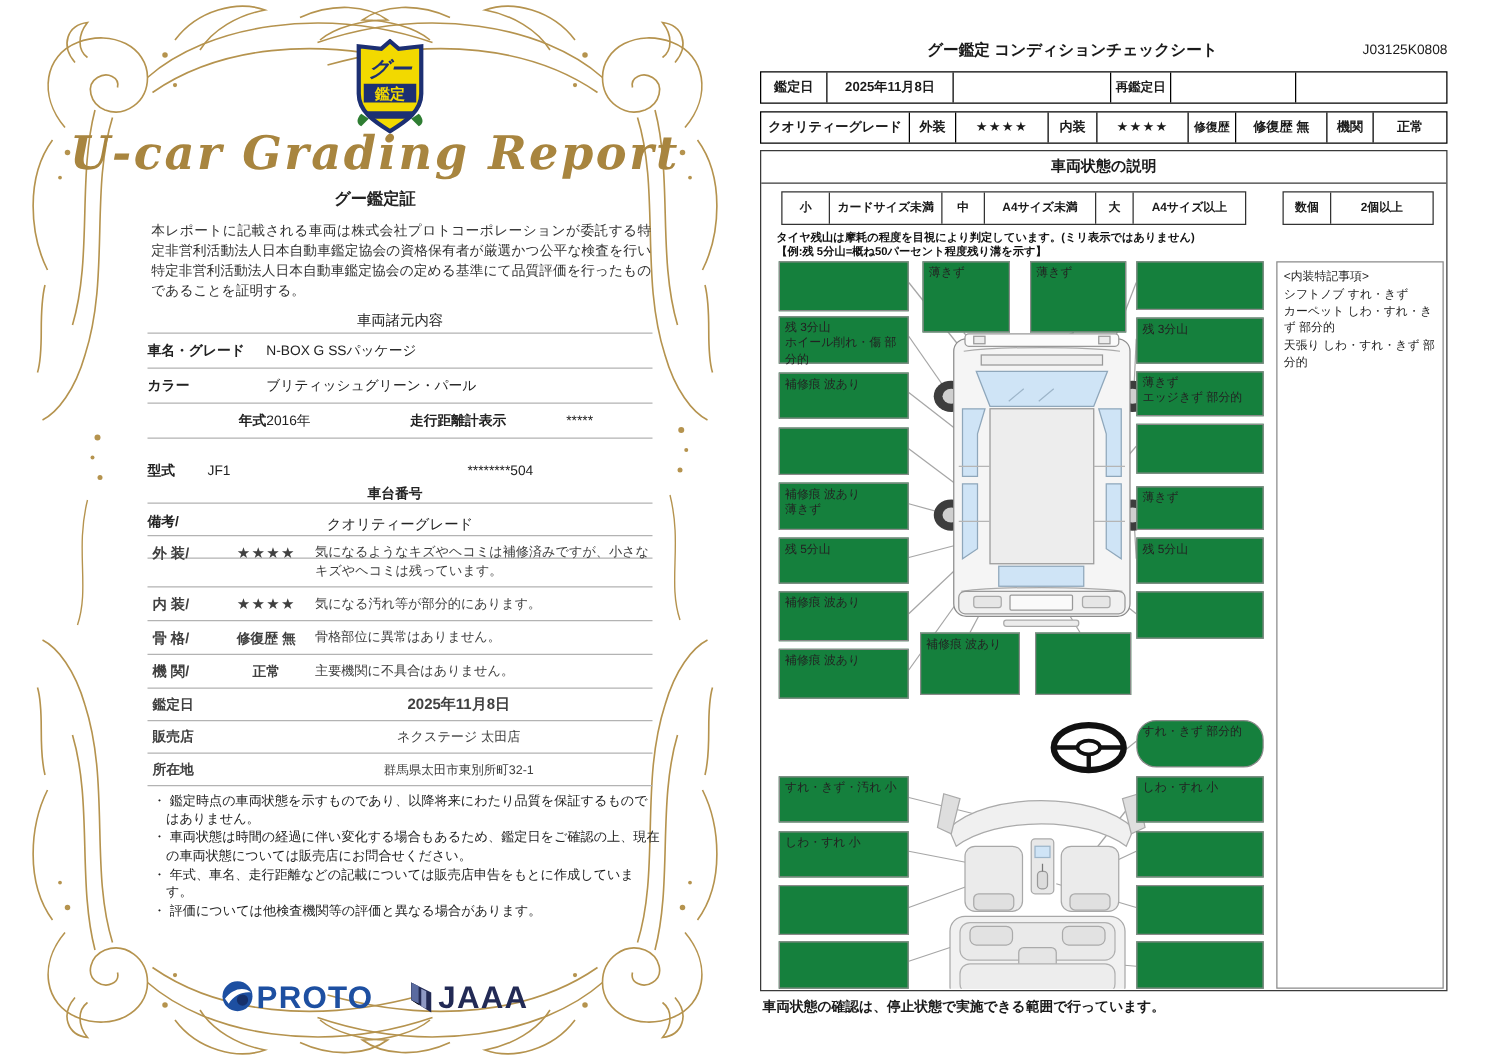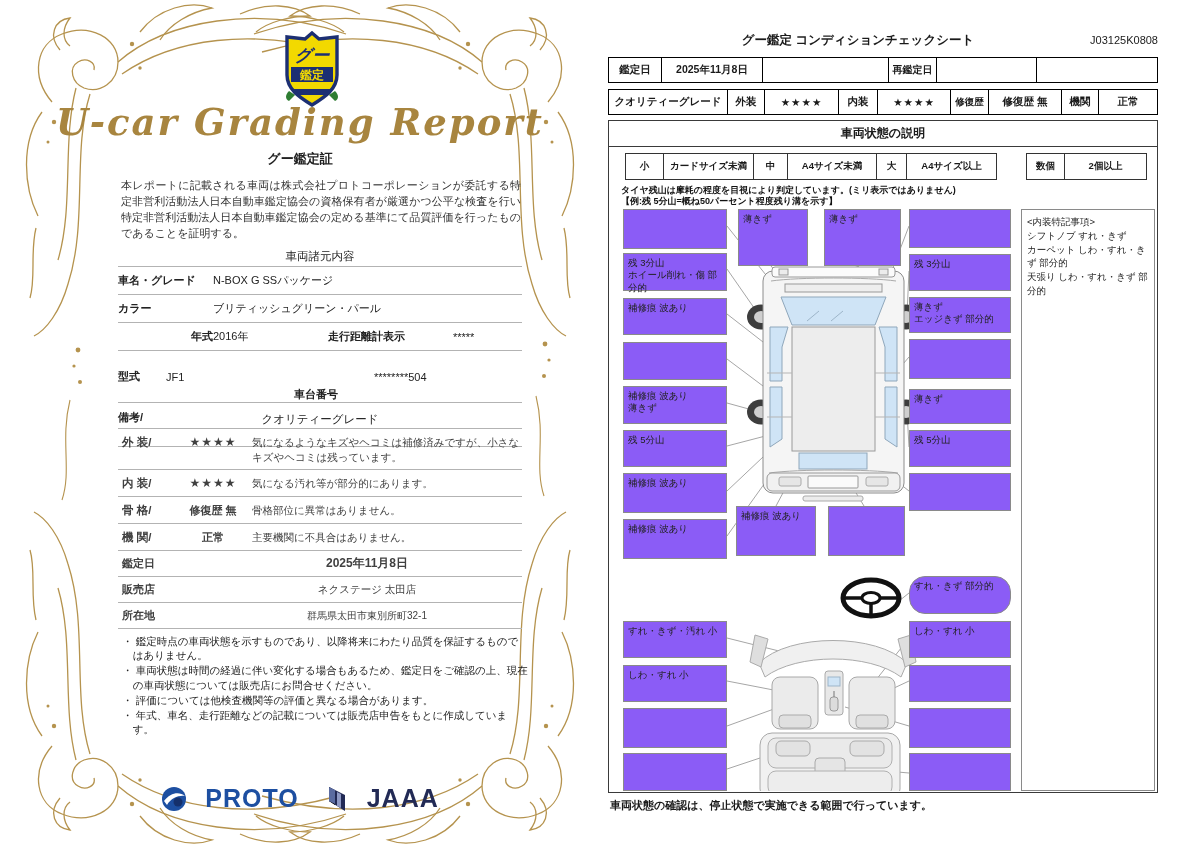--- a/index.html
+++ b/index.html
@@ -26,38 +26,38 @@
   .gval{width:78px;flex:none;text-align:center;font-weight:bold;font-size:12px;letter-spacing:1px;}
   .gdesc{flex:1;font-size:10.5px;line-height:1.4;}
   .mrow{display:flex;align-items:center;border-top:1px solid #b3b3b3;height:25px;}
   .mrow .lab{width:90px;font-weight:bold;font-size:11px;padding-left:4px;flex:none;}
   .mrow .val{flex:1;text-align:center;}
   .mrow:last-child{border-bottom:1px solid #b3b3b3;}
   .about{position:absolute;left:116px;top:634px;width:412px;font-size:10.5px;color:#222;line-height:1.35;}
   .about .atitle{font-size:11px;margin-bottom:2px;}
   .about .aitem{text-indent:-1em;padding-left:1.6em;margin-bottom:1px;}
   .logos{position:absolute;left:0;top:784px;width:600px;display:flex;justify-content:center;gap:26px;align-items:center;}
-  .plogo{display:flex;align-items:center;gap:18px;font-weight:bold;}
+  .plogo{display:flex;align-items:flex-start;gap:2px;font-weight:bold;}
   .plogo .ptext{font-size:25px;color:#1d4fa1;letter-spacing:1px;font-weight:bold;}
   .plogo .jtext{font-size:25px;color:#222a55;letter-spacing:1px;font-weight:bold;}
   
   .sheet-title{position:absolute;left:608px;top:32px;width:500px;text-align:center;font-size:12.5px;font-weight:bold;}
   .sheet-code{position:absolute;left:1058px;top:34px;width:100px;text-align:right;font-size:11px;}
   .tbl{position:absolute;left:608px;width:550px;height:26px;border:1px solid #000;display:flex;box-sizing:border-box;background:#fff;}
   .tbl .c{border-right:1px solid #000;display:flex;align-items:center;justify-content:center;
           font-size:10.5px;font-weight:bold;box-sizing:border-box;}
   .tbl .c:last-child{border-right:none;}
   #panel{position:absolute;left:608px;top:120px;width:550px;height:673px;border:1.5px solid #3a3a3a;box-sizing:border-box;background:#fff;}
   #panel .band{position:absolute;left:0;top:0;width:100%;height:25px;border-bottom:1px solid #3a3a3a;
       display:flex;align-items:center;justify-content:center;font-size:12px;font-weight:bold;}
   .legend{position:absolute;border:1px solid #333;display:flex;height:27px;box-sizing:border-box;}
   .legend .c{border-right:1px solid #333;display:flex;align-items:center;justify-content:center;font-size:9.5px;font-weight:bold;box-sizing:border-box;}
   .legend .c:last-child{border-right:none;}
   .tnote{position:absolute;left:12px;font-size:9px;font-weight:bold;color:#111;line-height:1.3;}
-  .lbox{position:absolute;background:#8b5cf6;border:1px solid #8a8a8a;font-size:9.5px;line-height:1.3;
+  .lbox{position:absolute;background:#15803d;border:1px solid #8a8a8a;font-size:9.5px;line-height:1.3;
         padding:3px 4px;white-space:pre-line;color:#222;box-sizing:border-box;}
   .npanel{position:absolute;left:412px;top:88px;width:134px;height:582px;border:1px solid #8a8a8a;
         box-sizing:border-box;font-size:9.5px;line-height:1.45;padding:5px 5px;color:#222;}
   #sheet-footer{position:absolute;left:610px;top:798px;width:550px;font-size:11px;font-weight:bold;}
   svg{display:block;}
   .overlay{position:absolute;left:0;top:0;pointer-events:none;}
 </style>
 </head>
 <body>
 
@@ -177,22 +177,22 @@
       </div>
       <div class="mrow">
         <span class="lab">所在地</span>
         <span class="val" style="font-size:10px;">群馬県太田市東別所町32-1</span>
       </div>
     </div>
 
     <div class="about">
       <div class="aitem">・ 鑑定時点の車両状態を示すものであり、以降将来にわたり品質を保証するものではありません。</div>
       <div class="aitem">・ 車両状態は時間の経過に伴い変化する場合もあるため、鑑定日をご確認の上、現在の車両状態については販売店にお問合せください。</div>
+      <div class="aitem">・ 年式、車名、走行距離などの記載については販売店申告をもとに作成しています。</div>
       <div class="aitem">・ 評価については他検査機関等の評価と異なる場合があります。</div>
-      <div class="aitem">・ 年式、車名、走行距離などの記載については販売店申告をもとに作成しています。</div>
     </div>
 
     <div class="logos">
       <div class="plogo">
         <svg width="26" height="26" viewBox="0 0 26 26">
           <circle cx="13" cy="13" r="12" fill="#1d4fa1"></circle>
           <path d="M3,15 C9,7 18,5 24,10 C18,9 10,12 6,19 Z" fill="#ffffff"></path>
           <circle cx="17" cy="16" r="4.5" fill="#15306b"></circle>
         </svg>
         <span class="ptext">PROTO</span>

